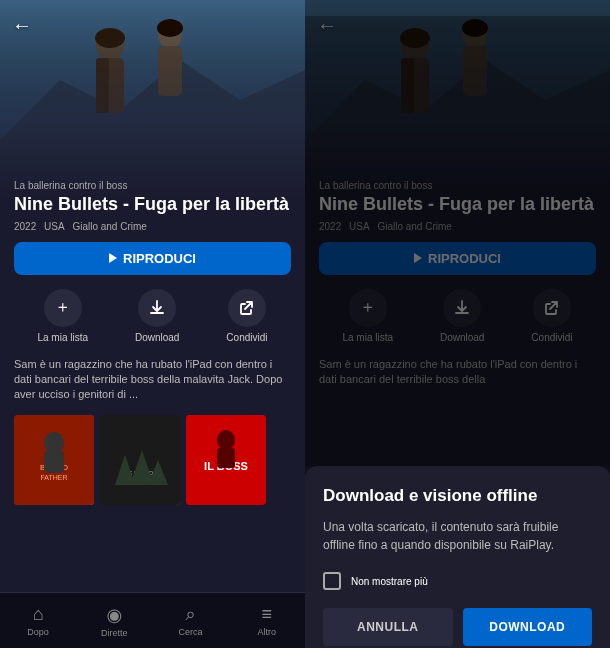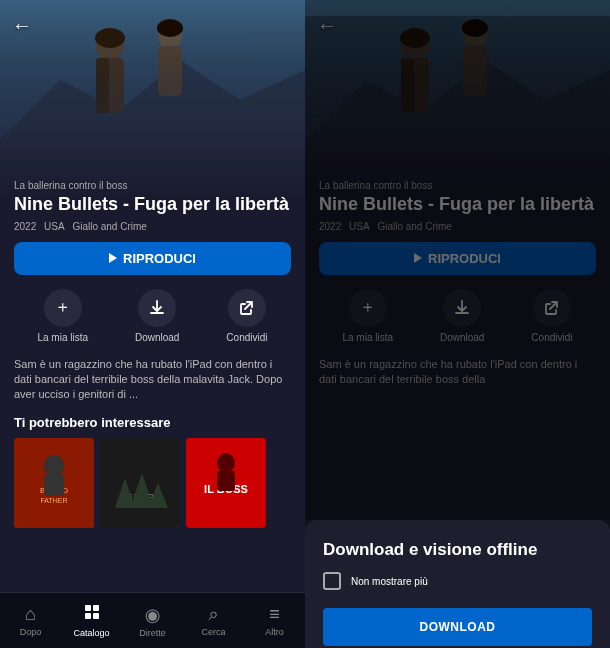--- a/index.html
+++ b/index.html
@@ -412,21 +412,20 @@
             <svg width="18" height="18" viewBox="0 0 18 18" fill="none" xmlns="http://www.w3.org/2000/svg">
               <path d="M14 3l-7 7M14 3H9M14 3v5" stroke="#fff" stroke-width="1.8" stroke-linecap="round" stroke-linejoin="round"></path>
               <path d="M7 5H4a1 1 0 00-1 1v8a1 1 0 001 1h8a1 1 0 001-1v-3" stroke="#fff" stroke-width="1.8" stroke-linecap="round"></path>
             </svg>
           </div>
           <div class="action-label">Condividi</div>
         </div>
       </div>
 
       <div class="description">Sam è un ragazzino che ha rubato l'iPad con dentro i dati bancari del terribile boss della malavita Jack. Dopo aver ucciso i genitori di ...</div>
-      <div class="related-title">Ti potrebbero interessare</div>
 
       <div class="related-grid">
         <div class="related-card card-blood">
           <svg width="80" height="90" viewBox="0 0 80 90" xmlns="http://www.w3.org/2000/svg">
             <rect width="80" height="90" fill="#8B1a00"></rect>
             <text x="40" y="55" text-anchor="middle" font-size="8" fill="#ffaa66" font-family="Arial">BLOOD</text>
             <text x="40" y="65" text-anchor="middle" font-size="7" fill="#ffaa66" font-family="Arial">FATHER</text>
 
             <ellipse cx="40" cy="28" rx="10" ry="11" fill="#333"></ellipse>
             <rect x="30" y="36" width="20" height="22" rx="4" fill="#333"></rect>
@@ -452,31 +451,20 @@
             <rect x="31" y="33" width="18" height="20" rx="3" fill="#550000"></rect>
           </svg>
         </div>
       </div>
     </div>
 
     <div class="bottom-nav">
       <div class="nav-item">
         <div class="nav-icon">⌂</div>
         <div class="nav-label">Dopo</div>
-      </div>
-      <div class="nav-item">
-        <div class="nav-icon active">
-          <svg width="18" height="18" viewBox="0 0 18 18" fill="none" xmlns="http://www.w3.org/2000/svg">
-            <rect x="2" y="2" width="6" height="6" rx="1" fill="#fff"></rect>
-            <rect x="10" y="2" width="6" height="6" rx="1" fill="#fff"></rect>
-            <rect x="2" y="10" width="6" height="6" rx="1" fill="#fff"></rect>
-            <rect x="10" y="10" width="6" height="6" rx="1" fill="#fff"></rect>
-          </svg>
-        </div>
-        <div class="nav-label active">Catalogo</div>
       </div>
       <div class="nav-item">
         <div class="nav-icon">◉</div>
         <div class="nav-label">Dirette</div>
       </div>
       <div class="nav-item">
         <div class="nav-icon">⌕</div>
         <div class="nav-label">Cerca</div>
       </div>
       <div class="nav-item">
@@ -556,23 +544,25 @@
       </div>
 
       <div class="description">Sam è un ragazzino che ha rubato l'iPad con dentro i dati bancari del terribile boss della</div>
     </div>
   </div>
 
   <div class="overlay">
     <div class="overlay-backdrop"></div>
     <div class="modal-card">
       <div class="modal-title">Download e visione offline</div>
+      <div class="modal-desc">Una volta scaricato, il contenuto sarà fruibile offline fino a quando disponibile su RaiPlay.</div>
       <div class="checkbox-row">
         <div class="checkbox"></div>
         <div class="checkbox-label">Non mostrare più</div>
       </div>
       <div class="modal-buttons">
+        <button class="btn-cancel">ANNULLA</button>
         <button class="btn-download">DOWNLOAD</button>
       </div>
     </div>
   </div>
 
 </div>
 
 </body></html>

